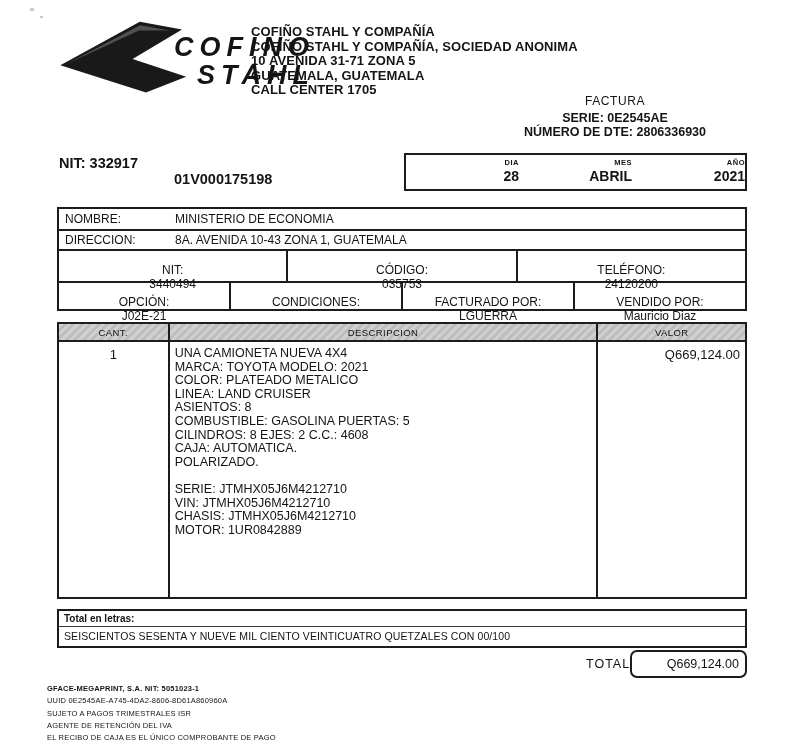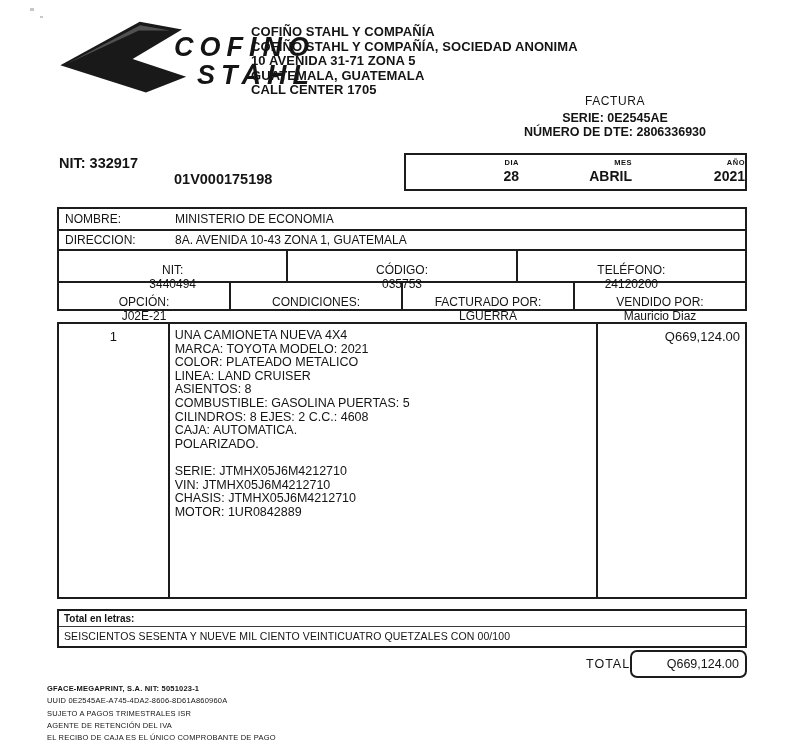--- a/index.html
+++ b/index.html
@@ -188,20 +188,25 @@
       <div>LGUERRA</div>
     </div>
     <div class="cust-cell">
       <div>VENDIDO POR:</div>
       <div>Mauricio Diaz</div>
     </div>
   </div>
 </div>
 
 <div class="abs items">
+  <div class="items-head">
+    <div class="hcell col-cant">CANT.</div>
+    <div class="hcell col-desc">DESCRIPCION</div>
+    <div class="hcell col-valor">VALOR</div>
+  </div>
   <div class="items-body">
     <div class="bcell col-cant cant-val">1</div>
     <div class="bcell col-desc desc">UNA CAMIONETA NUEVA 4X4
 MARCA: TOYOTA MODELO: 2021
 COLOR: PLATEADO METALICO
 LINEA: LAND CRUISER
 ASIENTOS: 8
 COMBUSTIBLE: GASOLINA PUERTAS: 5
 CILINDROS: 8 EJES: 2  C.C.: 4608
 CAJA:  AUTOMATICA.

